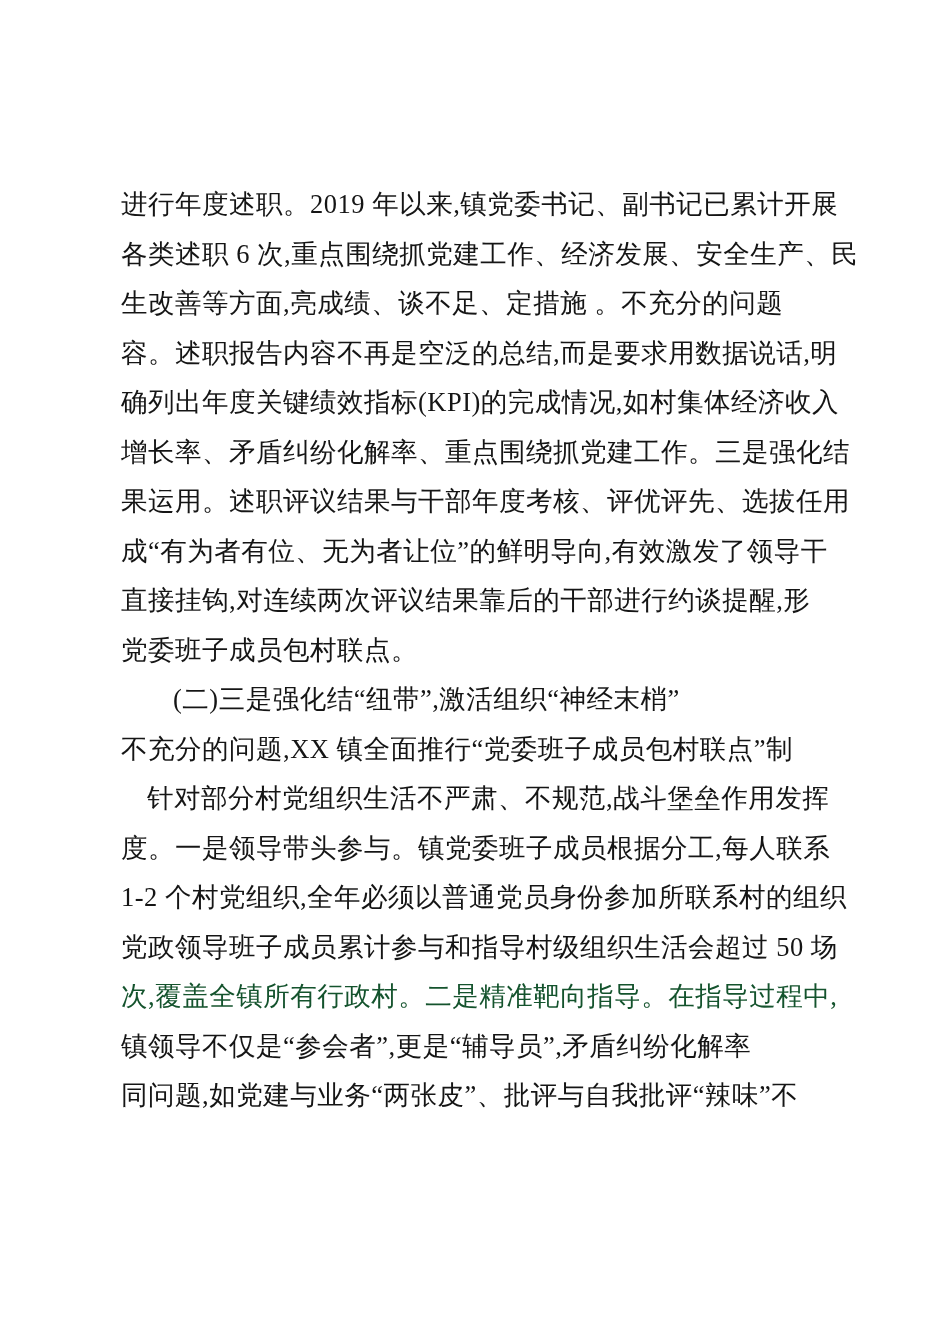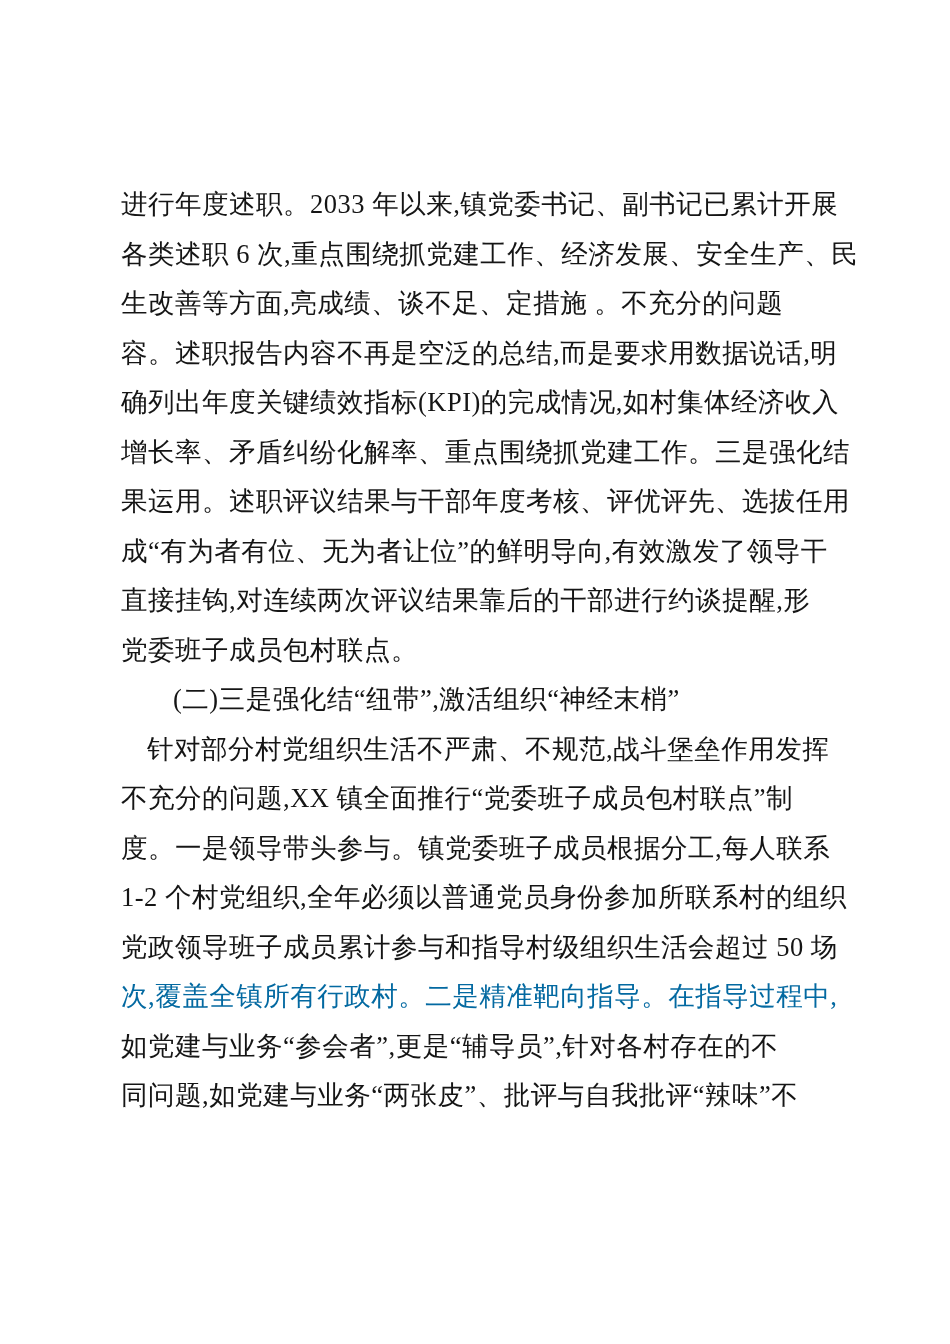--- a/index.html
+++ b/index.html
@@ -39,33 +39,33 @@
   .indent-0 { padding-left: 0; }
   .indent-1 { padding-left: 26px; }
   .indent-2 { padding-left: 52px; }
   .heading { font-weight: normal; } 
 </style>
 </head>
 <body style="background: rgb(255, 255, 255);">
 
 <main class="page">
   <div class="textblock">
-      <div class="line indent-0" style="color: rgb(21, 21, 21);">进行年度述职。2033 年以来,镇党委书记、副书记已累计开展</div>
+      <div class="line indent-0" style="color: rgb(21, 21, 21);">进行年度述职。2019 年以来,镇党委书记、副书记已累计开展</div>
       <div class="line indent-0" style="color: rgb(21, 21, 21);">各类述职 6 次,重点围绕抓党建工作、经济发展、安全生产、民</div>
       <div class="line indent-0" style="color: rgb(21, 21, 21);">生改善等方面,亮成绩、谈不足、定措施 。不充分的问题</div>
       <div class="line indent-0" style="color: rgb(21, 21, 21);">容。述职报告内容不再是空泛的总结,而是要求用数据说话,明</div>
       <div class="line indent-0" style="color: rgb(21, 21, 21);">确列出年度关键绩效指标(KPI)的完成情况,如村集体经济收入</div>
       <div class="line indent-0" style="color: rgb(21, 21, 21);">增长率、矛盾纠纷化解率、重点围绕抓党建工作。三是强化结</div>
       <div class="line indent-0" style="color: rgb(21, 21, 21);">果运用。述职评议结果与干部年度考核、评优评先、选拔任用</div>
       <div class="line indent-0" style="color: rgb(21, 21, 21);">成“有为者有位、无为者让位”的鲜明导向,有效激发了领导干</div>
       <div class="line indent-0" style="color: rgb(21, 21, 21);">直接挂钩,对连续两次评议结果靠后的干部进行约谈提醒,形</div>
       <div class="line indent-0" style="color: rgb(21, 21, 21);">党委班子成员包村联点。</div>
       <div class="line indent-2 heading" style="color: rgb(21, 21, 21);">(二)三是强化结“纽带”,激活组织“神经末梢”</div>
+      <div class="line indent-0" style="color: rgb(21, 21, 21);">不充分的问题,XX 镇全面推行“党委班子成员包村联点”制</div>
       <div class="line indent-1" style="color: rgb(21, 21, 21);">针对部分村党组织生活不严肃、不规范,战斗堡垒作用发挥</div>
-      <div class="line indent-0" style="color: rgb(21, 21, 21);">不充分的问题,XX 镇全面推行“党委班子成员包村联点”制</div>
       <div class="line indent-0" style="color: rgb(21, 21, 21);">度。一是领导带头参与。镇党委班子成员根据分工,每人联系</div>
       <div class="line indent-0" style="color: rgb(21, 21, 21);">1-2 个村党组织,全年必须以普通党员身份参加所联系村的组织</div>
       <div class="line indent-0" style="color: rgb(21, 21, 21);">党政领导班子成员累计参与和指导村级组织生活会超过 50 场</div>
-      <div class="line indent-0" style="color: #0369a1; font-family: Liberation Serif, serif;">次,覆盖全镇所有行政村。二是精准靶向指导。在指导过程中,</div>
-      <div class="line indent-0" style="color: rgb(21, 21, 21);">如党建与业务“参会者”,更是“辅导员”,针对各村存在的不</div>
+      <div class="line indent-0" style="color: #14532d; font-family: Liberation Serif, serif;">次,覆盖全镇所有行政村。二是精准靶向指导。在指导过程中,</div>
+      <div class="line indent-0" style="color: rgb(21, 21, 21);">镇领导不仅是“参会者”,更是“辅导员”,矛盾纠纷化解率</div>
       <div class="line indent-0" style="color: rgb(21, 21, 21);">同问题,如党建与业务“两张皮”、批评与自我批评“辣味”不</div>
     </div>
 </main>
 
 </body></html>

